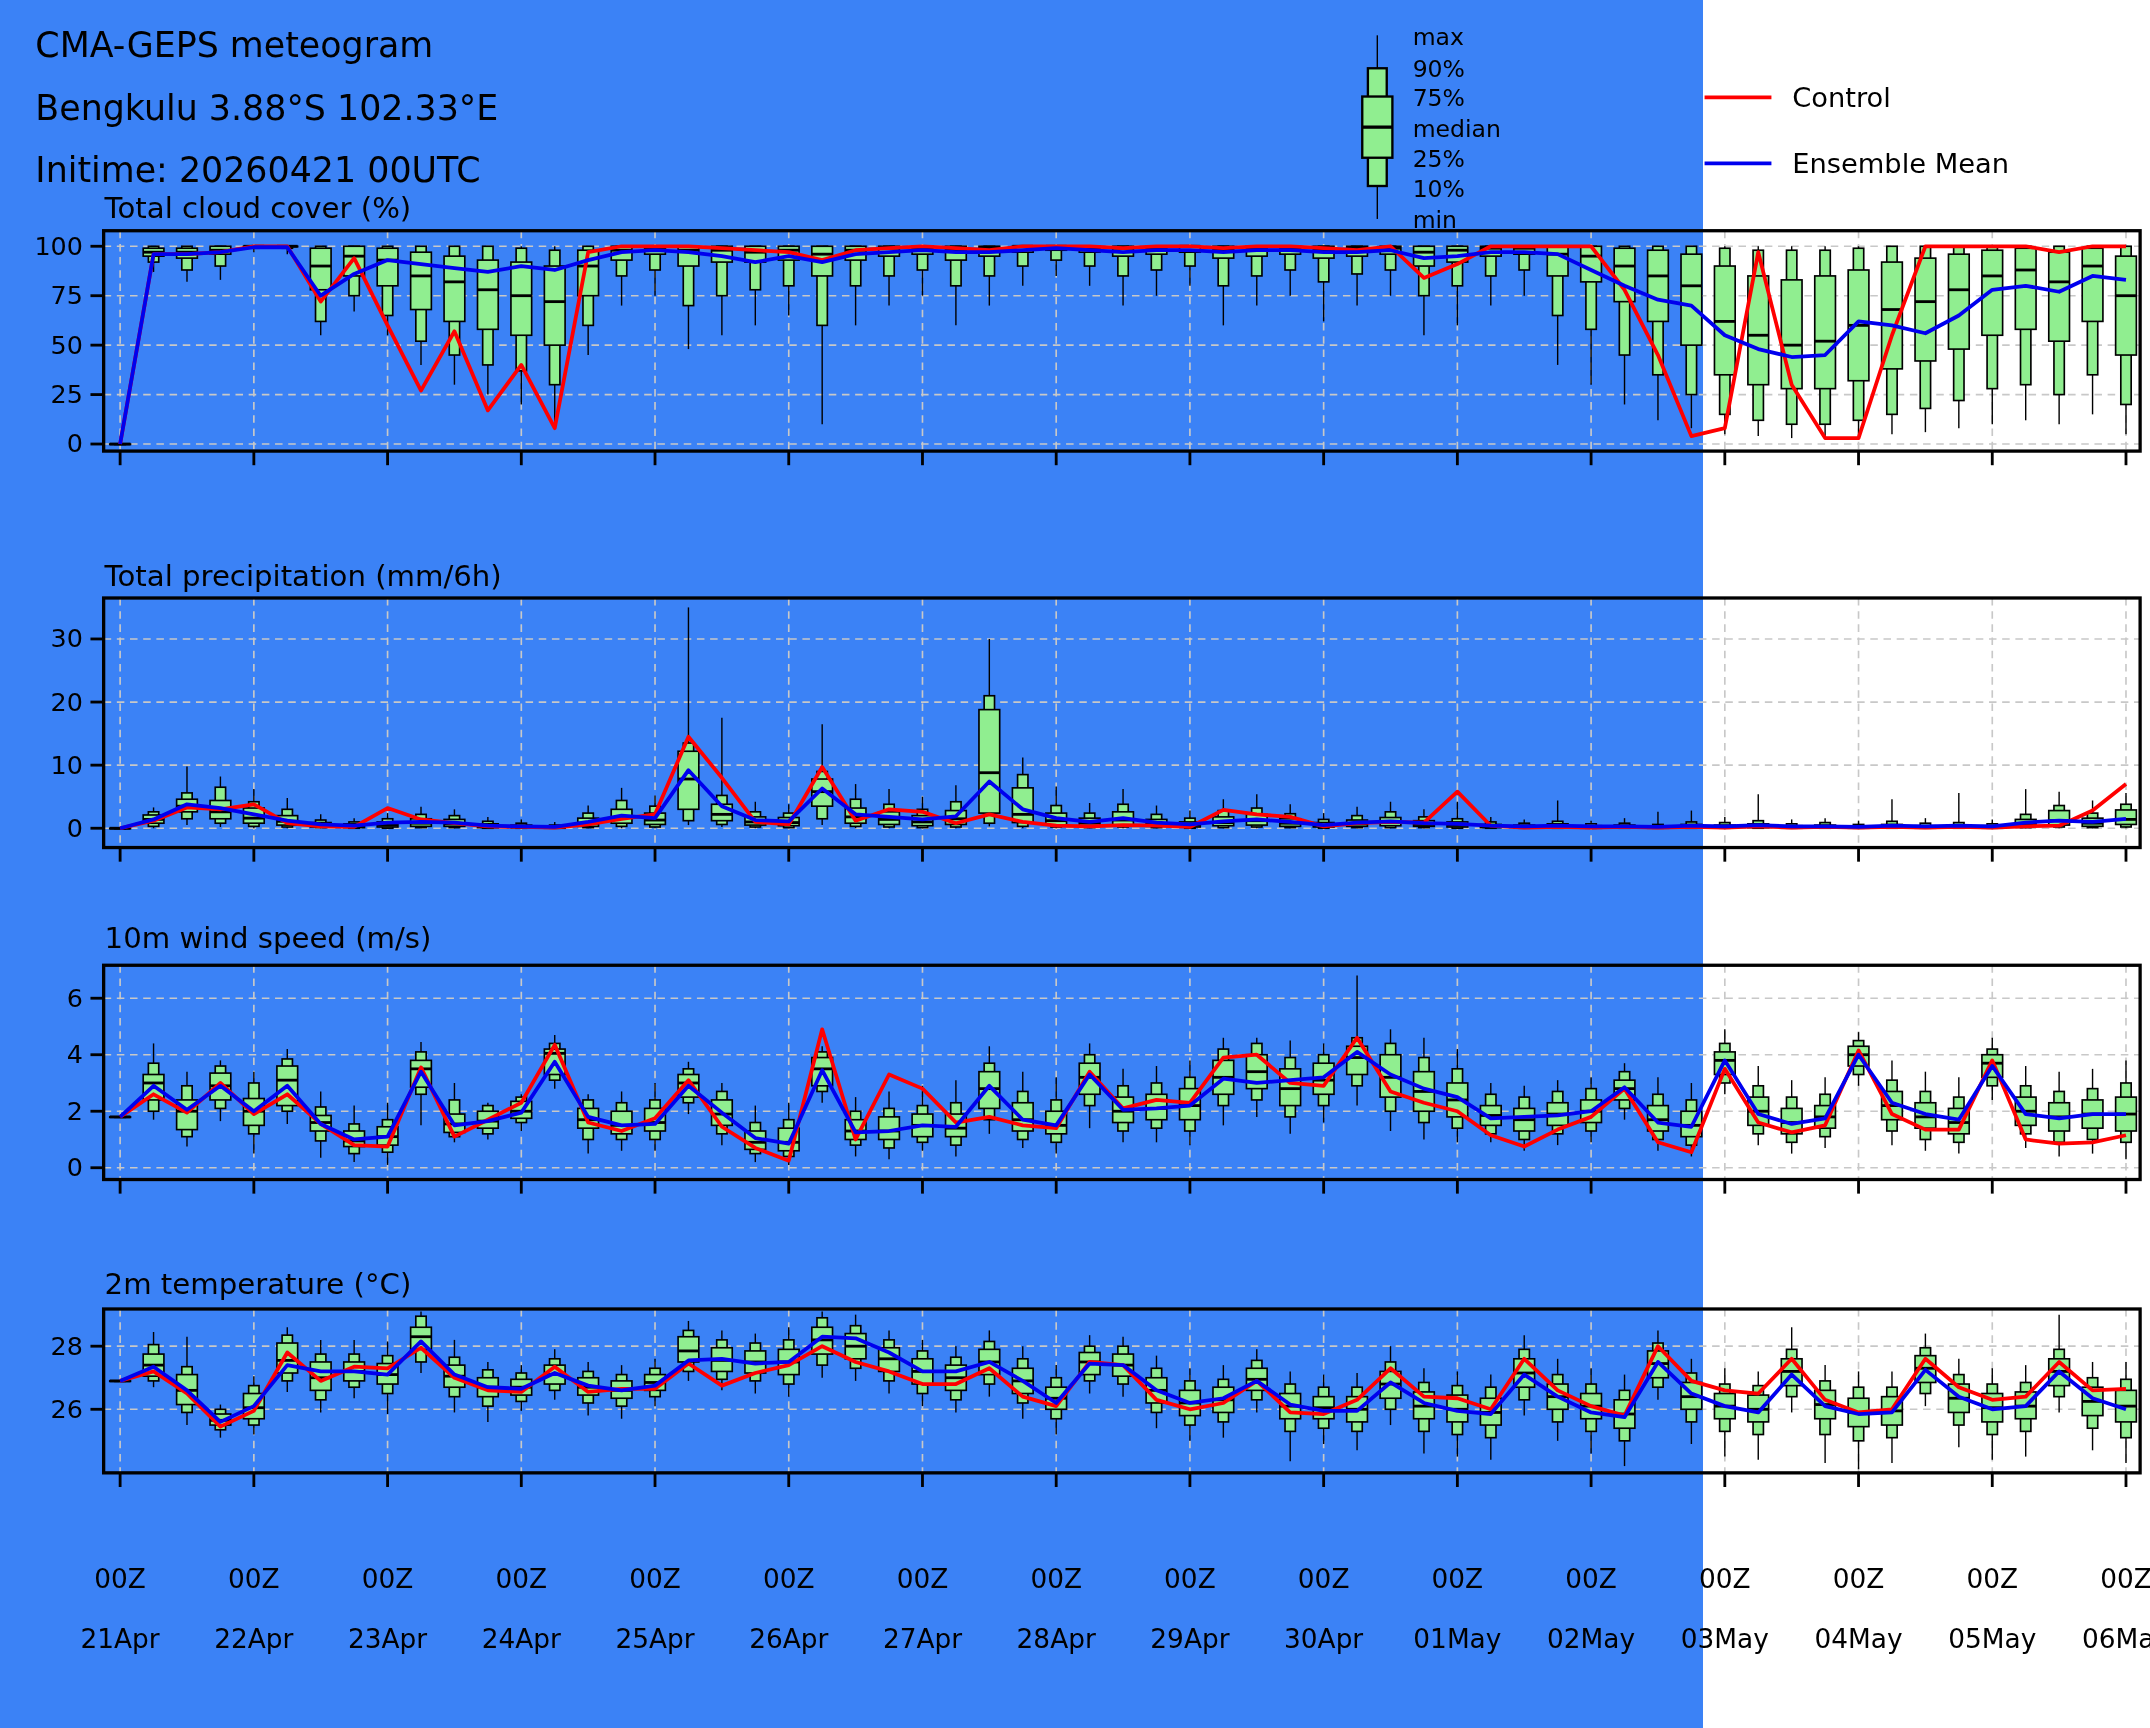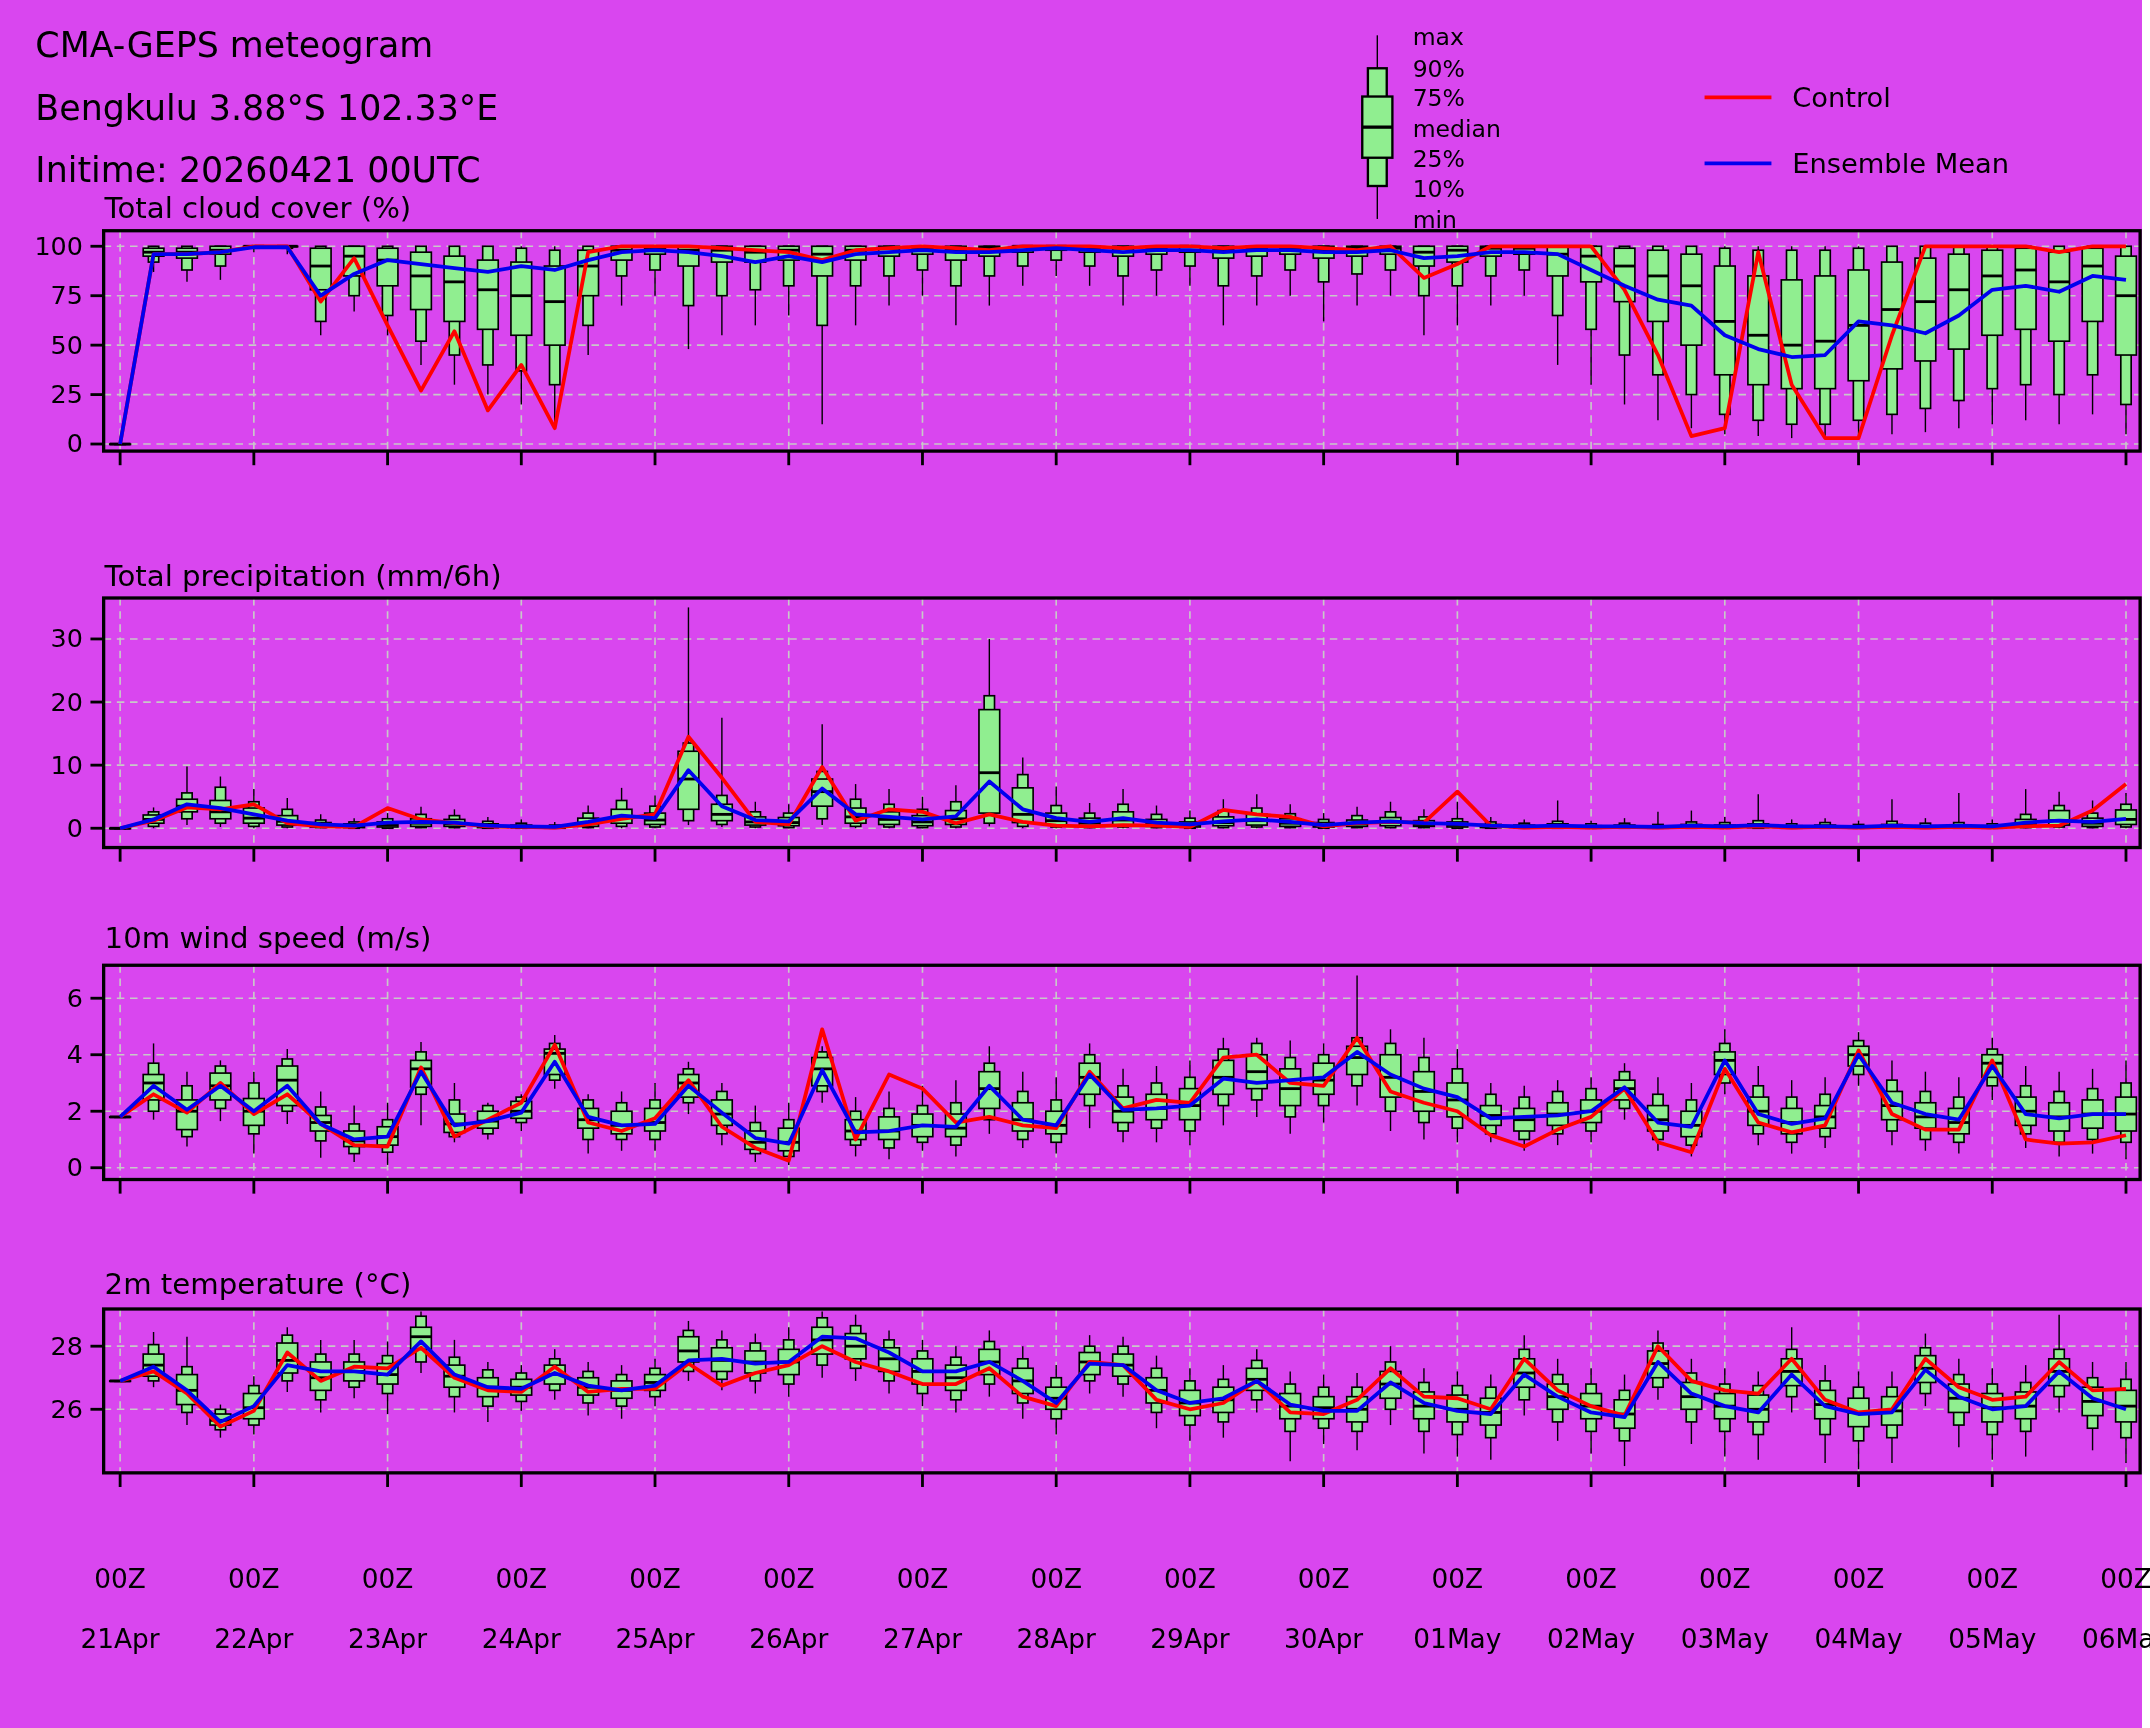--- a/index.html
+++ b/index.html
@@ -1,17 +1,17 @@
 <!DOCTYPE html>
 <html style="font-size:7.5px"><head>
 <meta charset="utf-8">
 <style>
   html,body{margin:0;padding:0;background:#ffffff;}
   body{width:2151px;height:1729px;font-family:"DejaVu Sans",sans-serif;}
-  #figure{position:relative;width:2142px;height:1729px;background:#d946ef;}
+  #figure{position:relative;width:1703px;height:1729px;background:#3b82f6;}
   svg{display:block;}
   text{fill:#000;}
   .title-line{font-size:74px;}
   .panel-title{font-size:62px;}
   .legend-label{font-size:58px;}
   .pct-label{font-size:50px;}
 </style>
 </head>
 <body>
 

